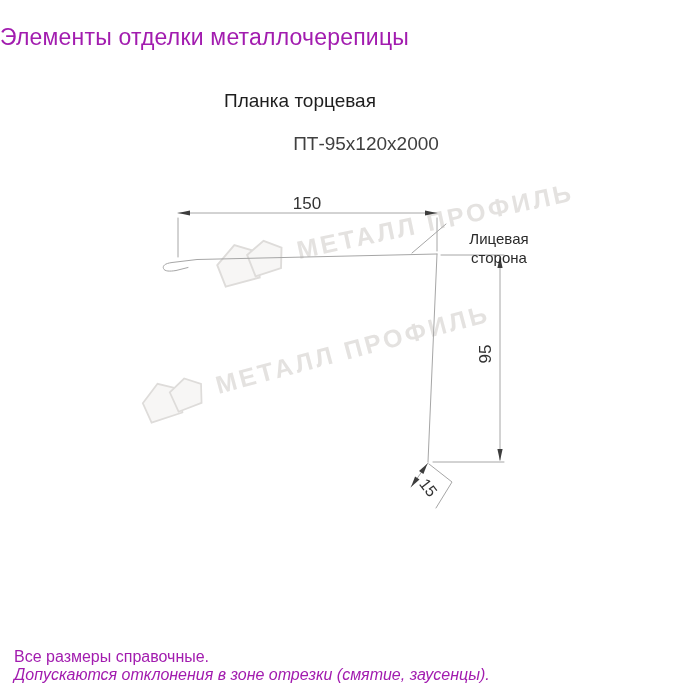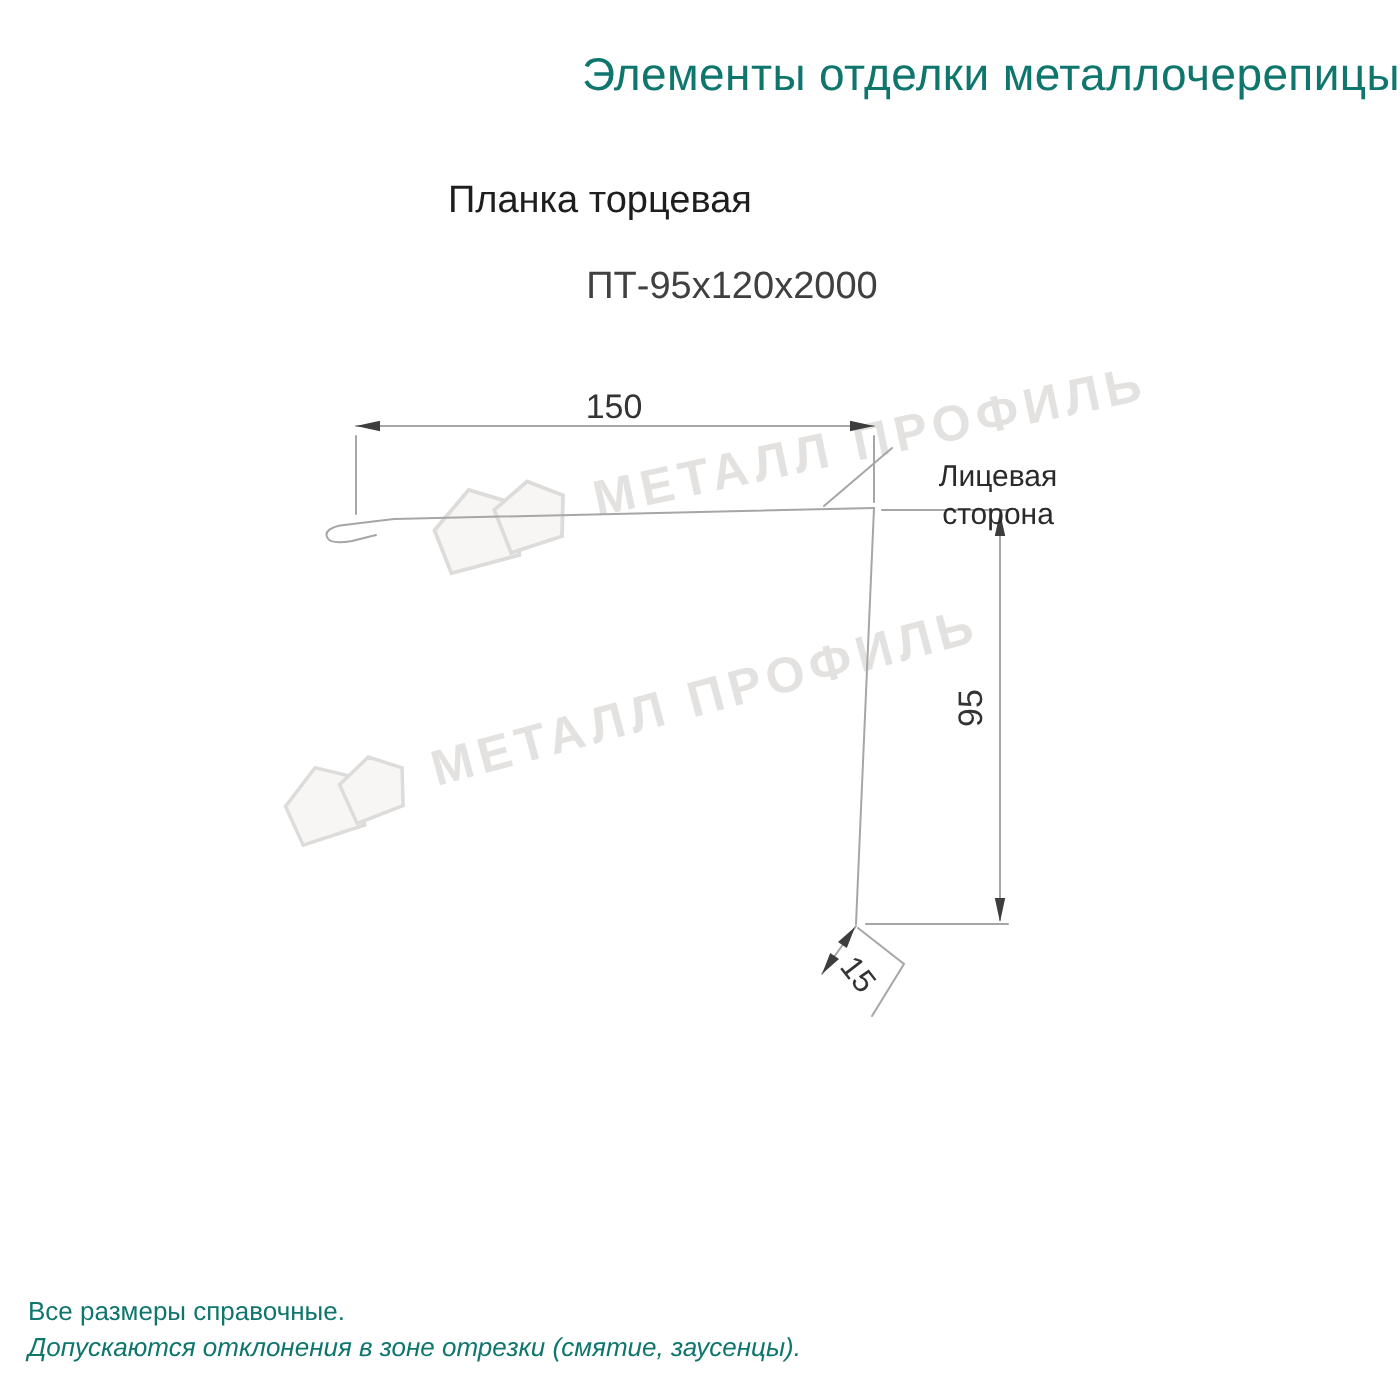--- a/index.html
+++ b/index.html
@@ -3,22 +3,22 @@
 <meta charset="utf-8">
 <style>
   html,body{margin:0;padding:0;}
   body{
     width:700px;height:700px;position:relative;background:#ffffff;
     font-family:"Liberation Sans","DejaVu Sans",sans-serif;
     color:#1e1e1e;overflow:hidden;
   }
   .abs{position:absolute;}
   .page-title{
-    top:24px;left:0;width:700px;text-align:right;
-    font-size:23px;letter-spacing:.2px;color:#0f766e;
+    top:24px;left:0;width:700px;text-align:left;
+    font-size:23px;letter-spacing:.2px;color:#a21caf;
   }
   .product-name{
     top:90px;left:0;width:600px;text-align:center;
     font-size:19px;color:#1e1e1e;
   }
   .product-code{
     top:133px;left:0;width:700px;text-align:center;
     font-size:19px;color:#404040;padding-left:16px;
   }
   .dim-label{
@@ -35,21 +35,21 @@
     display:flex;align-items:center;gap:10px;
     transform-origin:left center;pointer-events:none;
   }
   .wm-1{left:213px;top:238px;height:60px;transform:rotate(-12deg);}
   .wm-2{left:139px;top:376px;height:60px;transform:rotate(-15deg);}
   .wm-text{
     font-size:25px;font-weight:bold;letter-spacing:3px;
     color:#e4e2e0;white-space:nowrap;
   }
   .footer-note{
-    left:14px;font-size:13px;color:#0f766e;white-space:nowrap;
+    left:14px;font-size:16px;color:#a21caf;white-space:nowrap;
   }
   .note-1{top:648px;}
   .note-2{top:666px;font-style:italic;}
   svg{display:block;}
   .drawing-layer{left:0;top:0;}
 </style>
 </head>
 <body>
 
 <div class="abs watermark wm-1">

